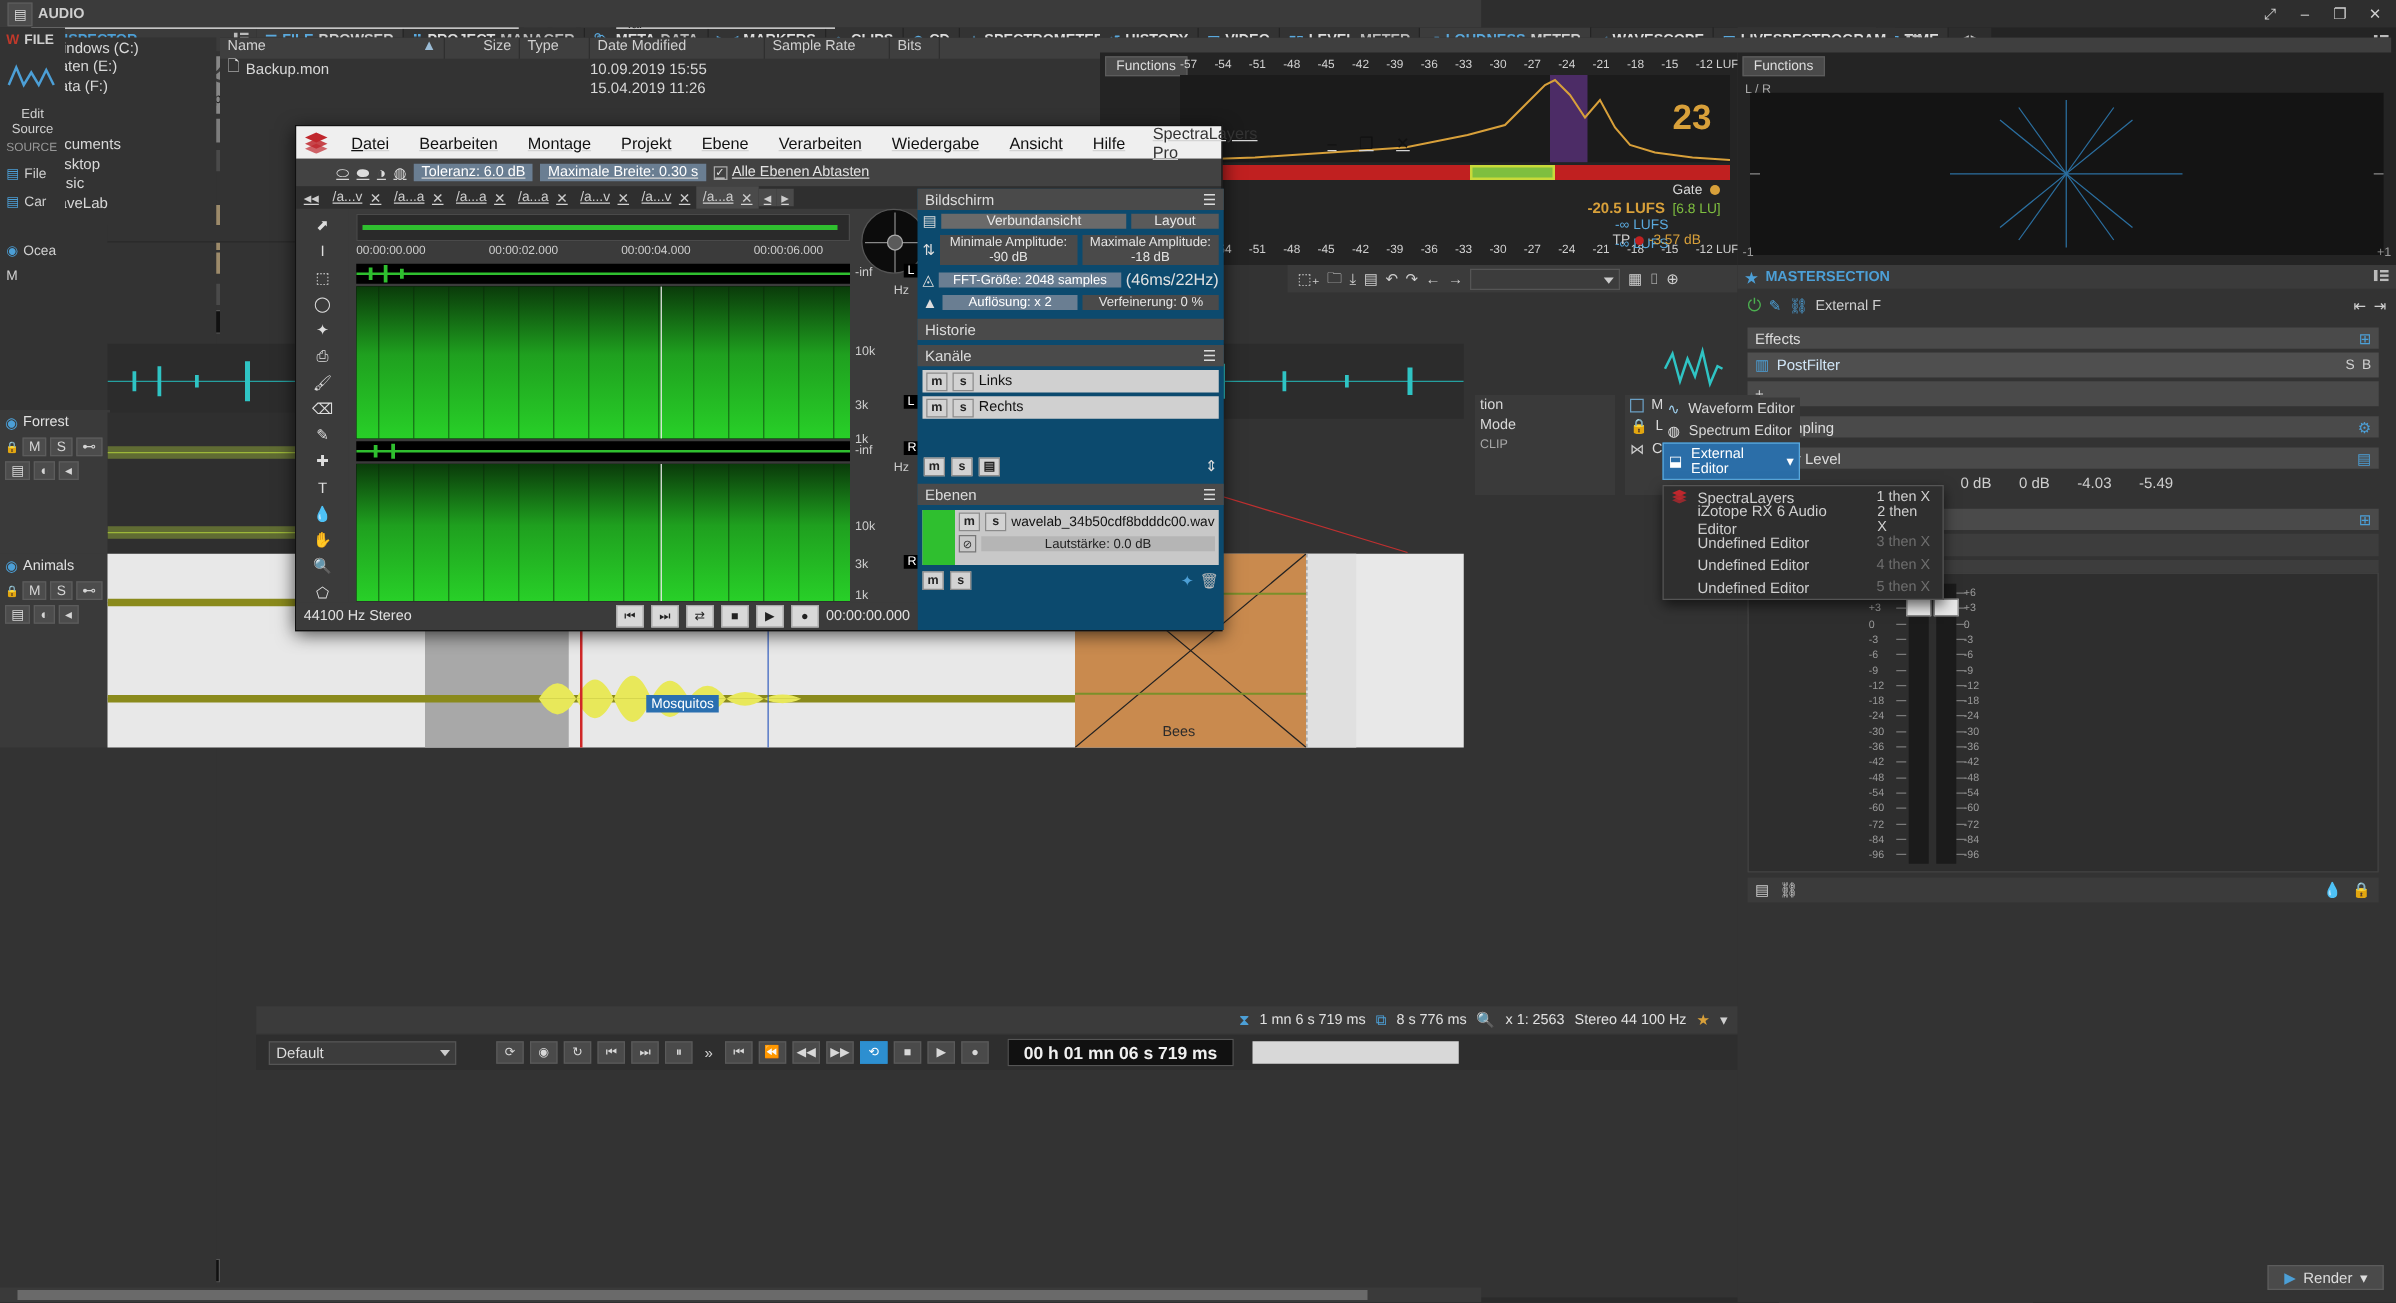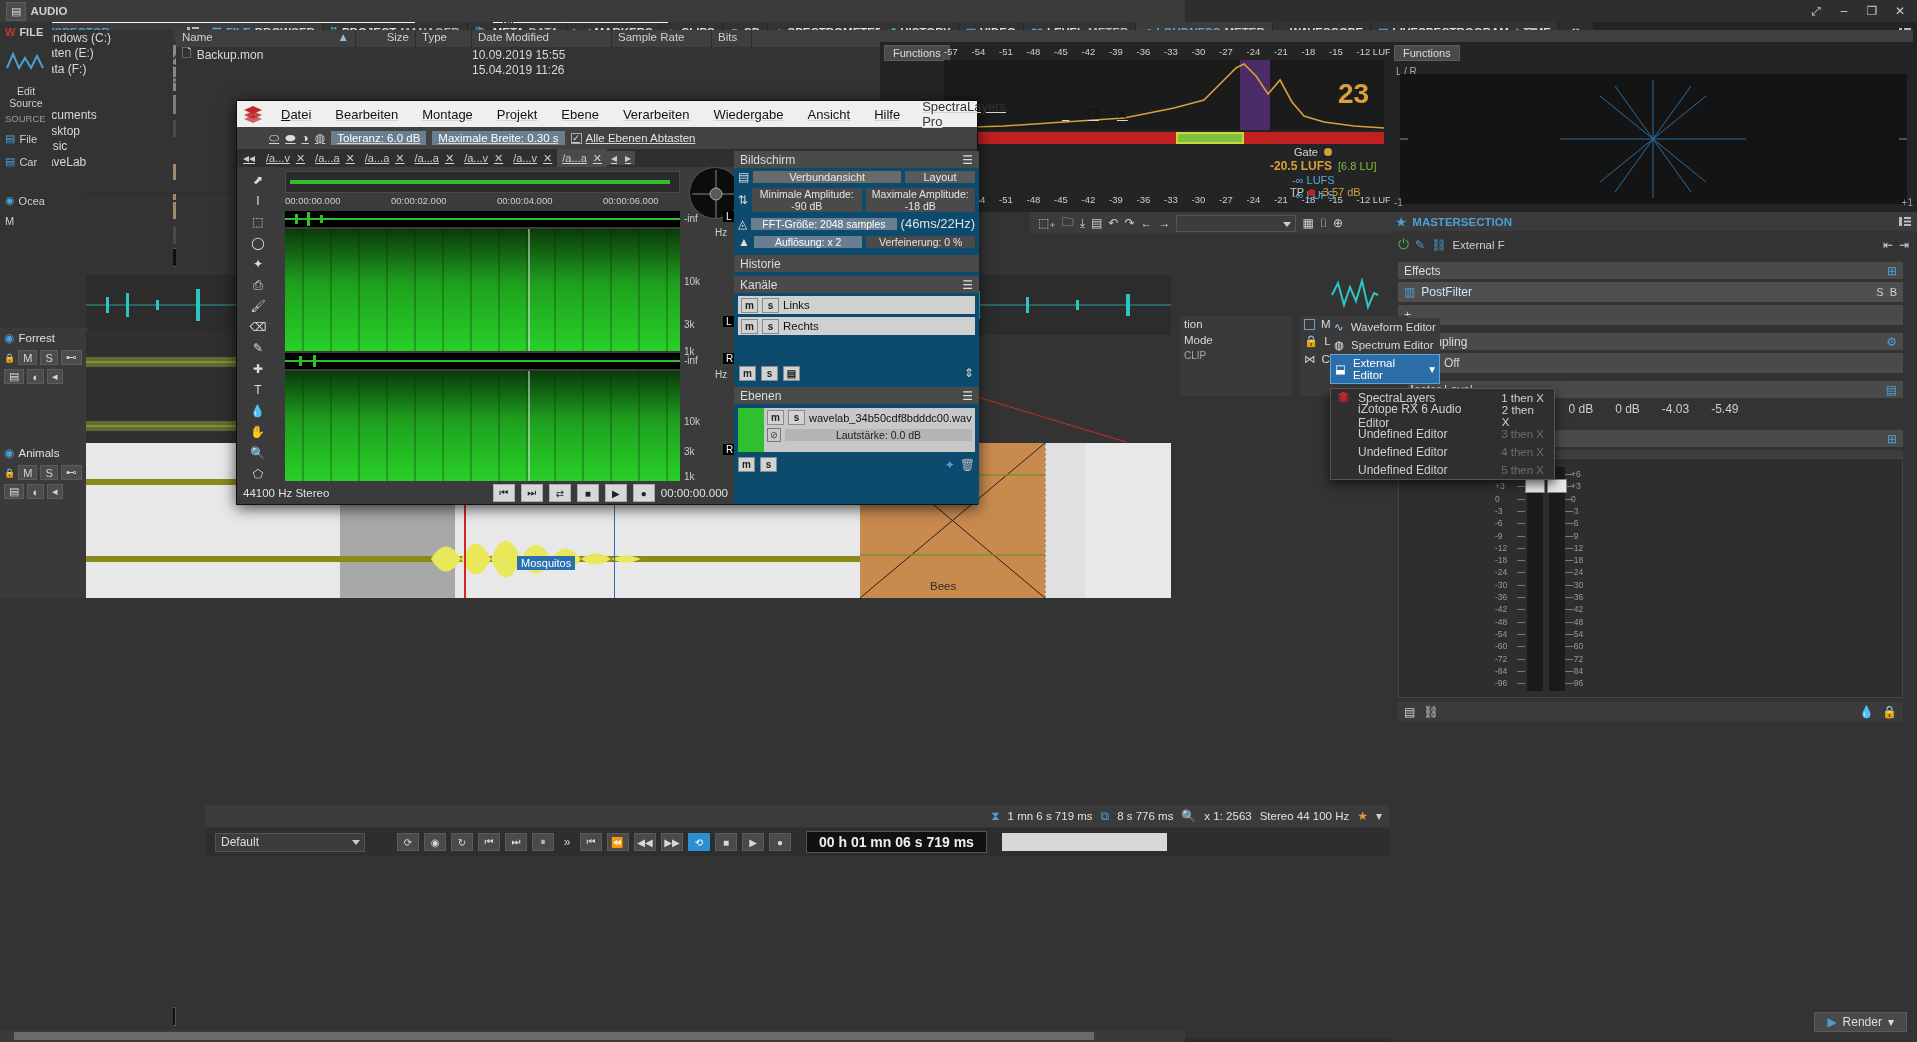--- a/index.html
+++ b/index.html
@@ -836,21 +836,21 @@
       <rect x="0" y="0" width="440" height="70" fill="#1b1b1b"></rect>
       <rect x="296" y="0" width="30" height="70" fill="#4c2c66"></rect>
       <path d="M0 68 L60 66 L120 62 L180 58 L230 48 L260 40 L280 20 L292 8 L300 4 L312 16 L324 34 L336 20 L348 42 L360 56 L380 62 L410 66 L440 68" stroke="#d8a03a" stroke-width="1.6" fill="none"></path>
     </svg>
 
     <div style="position:absolute;left:64px;top:90px;width:440px;height:12px;background:#c02020;">
       <div style="position:absolute;left:232px;top:0;width:68px;height:12px;border:2px solid #c9d93a;background:#7fbf3f;"></div>
     </div>
     <div style="position:absolute;right:8px;top:36px;width:44px;height:36px;color:#d8a03a;font-size:28px;font-weight:bold;">23</div>
     <div style="position:absolute;left:414px;top:104px;display:flex;align-items:center;gap:6px;">
-      <span style="font-size:11px;color:#d8d8d8;">Gate</span>
+      <span style="font-size:11px;color:#d8d8d8;margin-left:44px;">Gate</span>
       <span style="width:8px;height:8px;border-radius:50%;background:#d8a03a;display:inline-block;"></span>
     </div>
     <div style="position:absolute;left:390px;top:117px;display:flex;gap:6px;align-items:baseline;">
       <span style="color:#d8a03a;font-size:12px;font-weight:bold;">-20.5 LUFS</span>
       <span style="color:#7fbf3f;font-size:11px;">[6.8 LU]</span>
     </div>
     <div style="position:absolute;left:412px;top:132px;color:#5aa9dd;font-size:11px;">-∞ LUFS</div>
     <div style="position:absolute;left:412px;top:147px;color:#5aa9dd;font-size:11px;">-∞ LUFS</div>
   </div>
   <div style="position:absolute;left:1290px;top:186px;display:flex;align-items:center;gap:4px;">
@@ -921,25 +921,20 @@
       <span style="display:flex;gap:6px;color:#cfcfcf;font-size:11px;">
         <span>S</span>
         <span>B</span>
       </span>
     </div>
     <div style="margin:3px 8px;width:505px;height:20px;background:#4a4a4a;display:flex;align-items:center;padding:0 6px;color:#cfcfcf;">+</div>
 
     <div class="sechdr" style="margin:8px 8px 0 8px;width:505px;justify-content:space-between;">
       <span>Resampling</span>
       <span style="color:#4c9fd6;">⚙</span>
-    </div>
-    <div style="margin:3px 8px;width:505px;height:20px;background:#4a4a4a;display:flex;align-items:center;gap:8px;padding:0 6px;color:#cfcfcf;font-size:12px;">
-      <span style="color:#4c9fd6;">≫</span>
-        <span style="color:#4c9fd6;">▥</span>
-        <span>Off</span>
     </div>
 
     <div class="sechdr" style="margin:8px 8px 0 8px;width:505px;justify-content:space-between;">
       <span>Master Level</span>
       <span style="color:#4c9fd6;">▤</span>
     </div>
     <div style="display:flex;gap:22px;justify-content:center;padding:4px 0;color:#cfcfcf;font-size:12px;">
       <span>0 dB</span>
       <span>0 dB</span>
       <span>-4.03</span>

